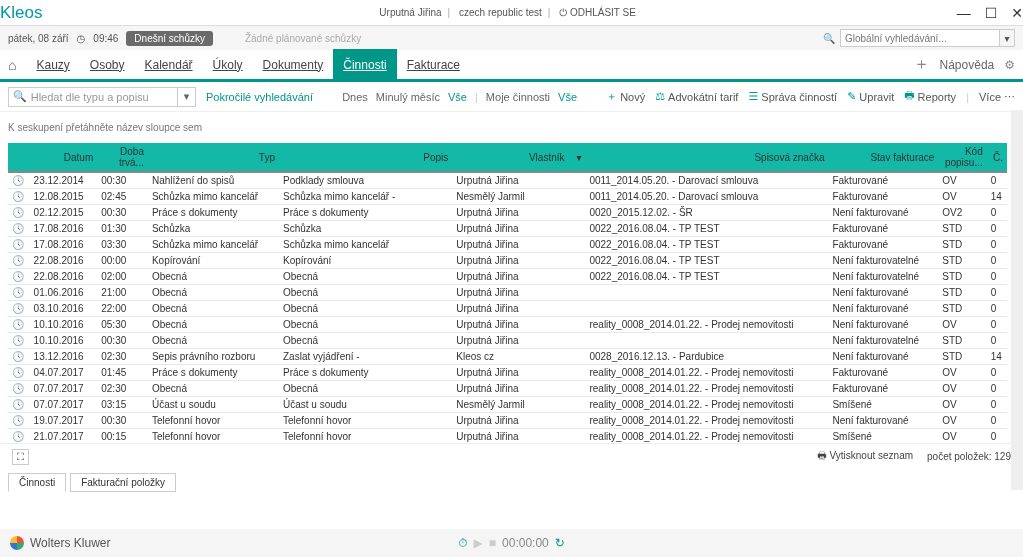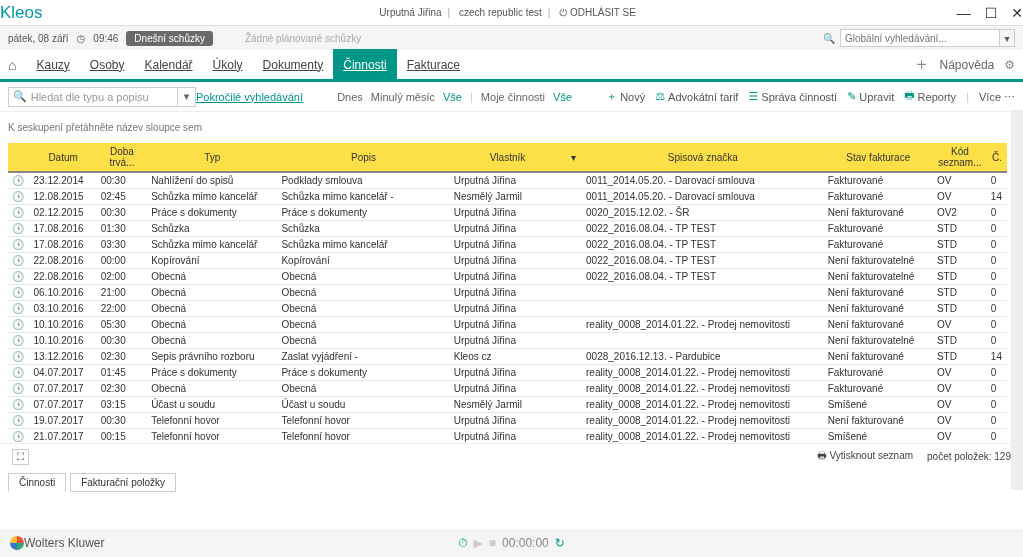--- a/index.html
+++ b/index.html
@@ -18,38 +18,38 @@
 .navbar { display: flex; align-items: center; height: 32px; border-bottom: 3px solid #009688; padding: 0 8px; }
 .navbar .home { font-size: 14px; color: #555; margin-right: 10px; }
 .navbar .item { padding: 0 10px; font-size: 12px; color: #444; height: 32px; display: flex; align-items: center; cursor: pointer; text-decoration: underline; }
 .navbar .item.active { background: #009688; color: #fff; }
 .navbar .nspace { flex: 1; }
 .navbar .right { font-size: 12px; color: #666; display: flex; align-items: center; gap: 10px; }
 .toolbar { display: flex; align-items: center; height: 30px; padding: 4px 8px; background: #fff; border-bottom: 1px solid #eee; font-size: 11px; }
 .filterbox { border: 1px solid #ccc; height: 20px; display: flex; align-items: center; padding: 0 4px; color: #999; width: 170px; }
 .filterbox .mag { margin-right: 4px; color: #666; }
 .dropdown-car { border: 1px solid #ccc; border-left: none; height: 20px; width: 18px; display: flex; align-items: center; justify-content: center; color: #666; }
-.toolbar a.adv { color: #009688; text-decoration: underline; }
+.toolbar a.adv { color: #009688; margin-left: 10px; }
 .toolbar .mid { flex: 1; display: flex; justify-content: center; gap: 8px; color: #666; }
 .toolbar .mid .all { color: #009688; }
 .toolbar .actions { display: flex; gap: 10px; color: #555; font-size: 11px; }
 .toolbar .actions span { display: inline-flex; align-items: center; gap: 3px; cursor: pointer; }
 .toolbar .actions .ic { color: #009688; font-size: 11px; }
 .groupbar { padding: 10px 8px; font-size: 10px; color: #777; background: #fff; }
 .table { width: calc(100% - 24px); margin: 0 8px; border-collapse: collapse; font-size: 10px; }
-.table th { text-align: center; font-weight: 400; color: #333; border-bottom: 2px solid #888; padding: 3px 4px; background: #fde047; position: sticky; top: 0; }
+.table th { text-align: right; font-weight: 400; color: #333; border-bottom: 2px solid #888; padding: 3px 4px; background: #14b8a6; position: sticky; top: 0; }
 .table td { padding: 2px 4px; border-bottom: 1px solid #e8e8e8; white-space: nowrap; overflow: hidden; text-overflow: ellipsis; }
 .rowico { color: #c77; font-size: 10px; }
 .scrollwrap { height: 300px; overflow-y: auto; overflow-x: hidden; margin: 0; }
 .bottombar { display: flex; align-items: center; padding: 4px 12px; font-size: 10px; color: #444; justify-content: flex-end; gap: 14px; border-top: 1px solid #eee; }
 .tabs { display: flex; padding: 4px 8px; gap: 4px; }
 .tabs .tab { border: 1px solid #ccc; padding: 3px 10px; font-size: 10px; background: #fff; cursor: pointer; }
 .tabs .tab.active { border-bottom: 1px solid #fff; }
 .footer { position: absolute; bottom: 0; left: 0; right: 0; height: 28px; background: #f5f5f5; display: flex; align-items: center; padding: 0 10px; font-size: 12px; color: #555; }
-.footer .wk { display: flex; align-items: center; }
+.footer .wk { display: flex; align-items: center; gap: 6px; }
 .footer .wkico { width: 14px; height: 14px; border-radius: 50%; background: conic-gradient(#e53 0 90deg,#3a7 90deg 180deg,#37c 180deg 270deg,#fb3 270deg 360deg); }
 .footer .timer { position: absolute; left: 50%; transform: translateX(-50%); display: flex; align-items: center; gap: 6px; color: #888; }
 .footer .timer .stop { color: #009688; }
 .vstripe { position: absolute; right: 0; top: 110px; width: 12px; height: 380px; background: #eee; }
 .col-ico{width:20px}.col-date{width:64px}.col-dur{width:48px}.col-typ{width:124px}.col-pop{width:164px}.col-vla{width:110px}.col-fun{width:16px}.col-spi{width:230px}.col-stav{width:104px}.col-kod{width:36px}.col-c{width:18px}
 </style>
 </head>
 <body>
 
 <div class="titlebar">
@@ -150,21 +150,21 @@
         <tr>
     <th class="col-ico"></th>
     <th class="col-date">Datum</th>
     <th class="col-dur">Doba trvá...</th>
     <th class="col-typ">Typ</th>
     <th class="col-pop">Popis</th>
     <th class="col-vla">Vlastník</th>
     <th class="col-fun">▾</th>
     <th class="col-spi">Spisová značka</th>
     <th class="col-stav">Stav fakturace</th>
-    <th class="col-kod">Kód seznam...</th>
+    <th class="col-kod">Kód popisu...</th>
     <th class="col-c">Č.</th>
   </tr>
       </thead>
   <tbody id="tb">
         <tr>
           <td class="rowico">🕓</td>
           <td>23.12.2014</td>
           <td>00:30</td>
           <td>Nahlížení do spisů</td>
           <td>Podklady smlouva</td>
@@ -248,21 +248,21 @@
           <td>Obecná</td>
           <td>Urputná Jiřina</td>
           <td></td>
           <td>0022_2016.08.04. - TP TEST</td>
           <td>Není fakturovatelné</td>
           <td>STD</td>
           <td>0 </td>
         </tr>
         <tr>
           <td class="rowico">🕓</td>
-          <td>06.10.2016</td>
+          <td>01.06.2016</td>
           <td>21:00</td>
           <td>Obecná</td>
           <td>Obecná</td>
           <td>Urputná Jiřina</td>
           <td></td>
           <td></td>
           <td>Není fakturované</td>
           <td>STD</td>
           <td>0 </td>
         </tr>

